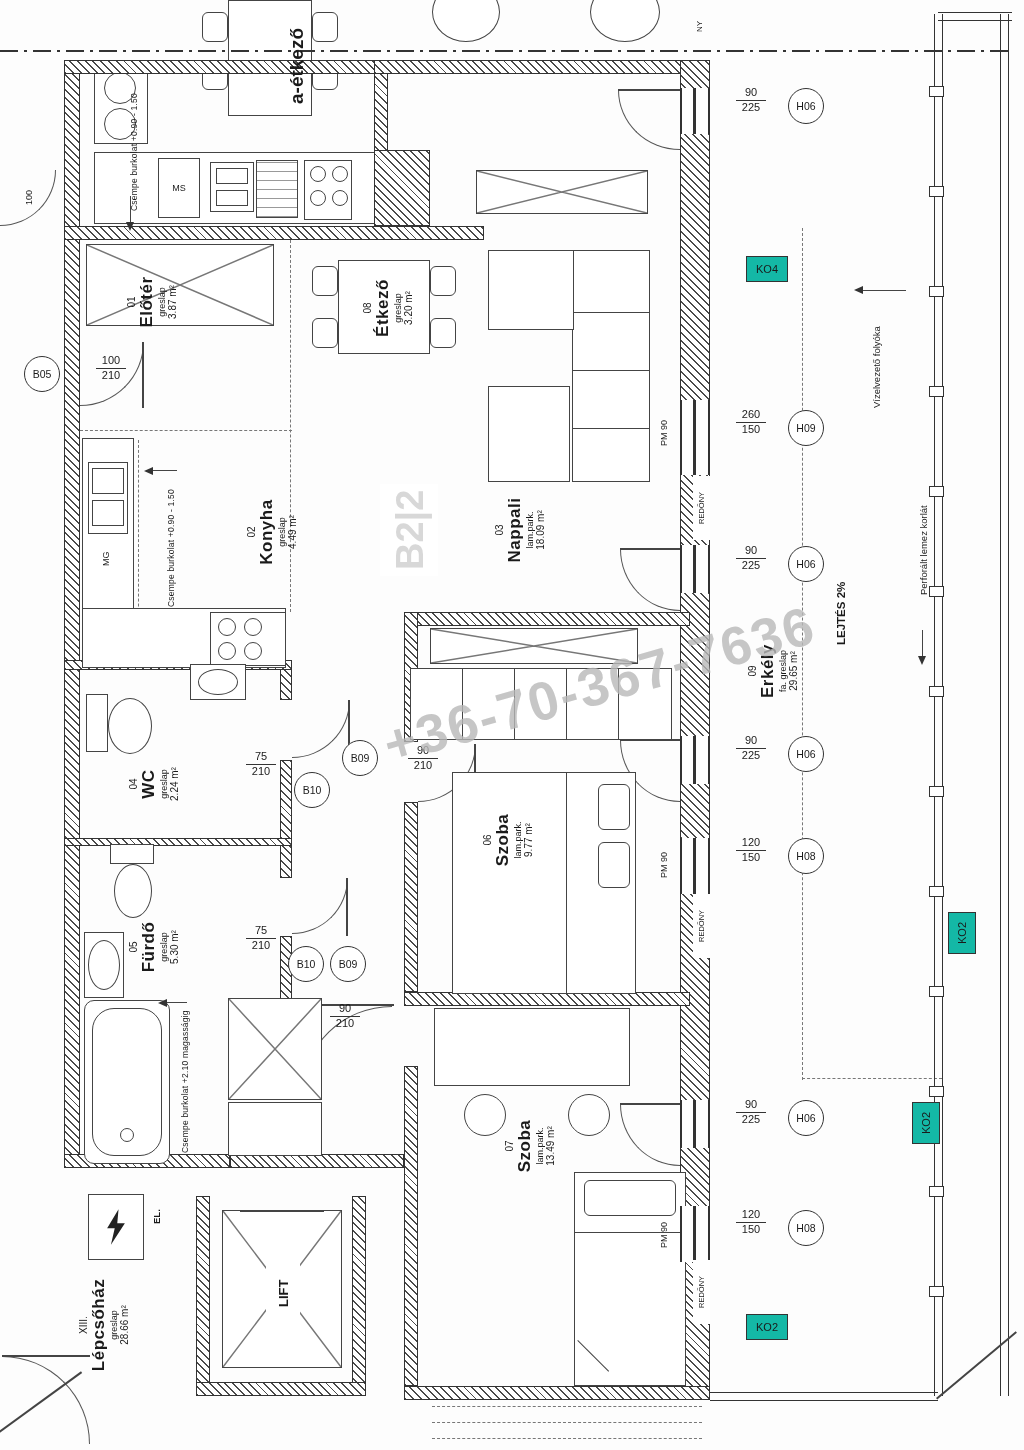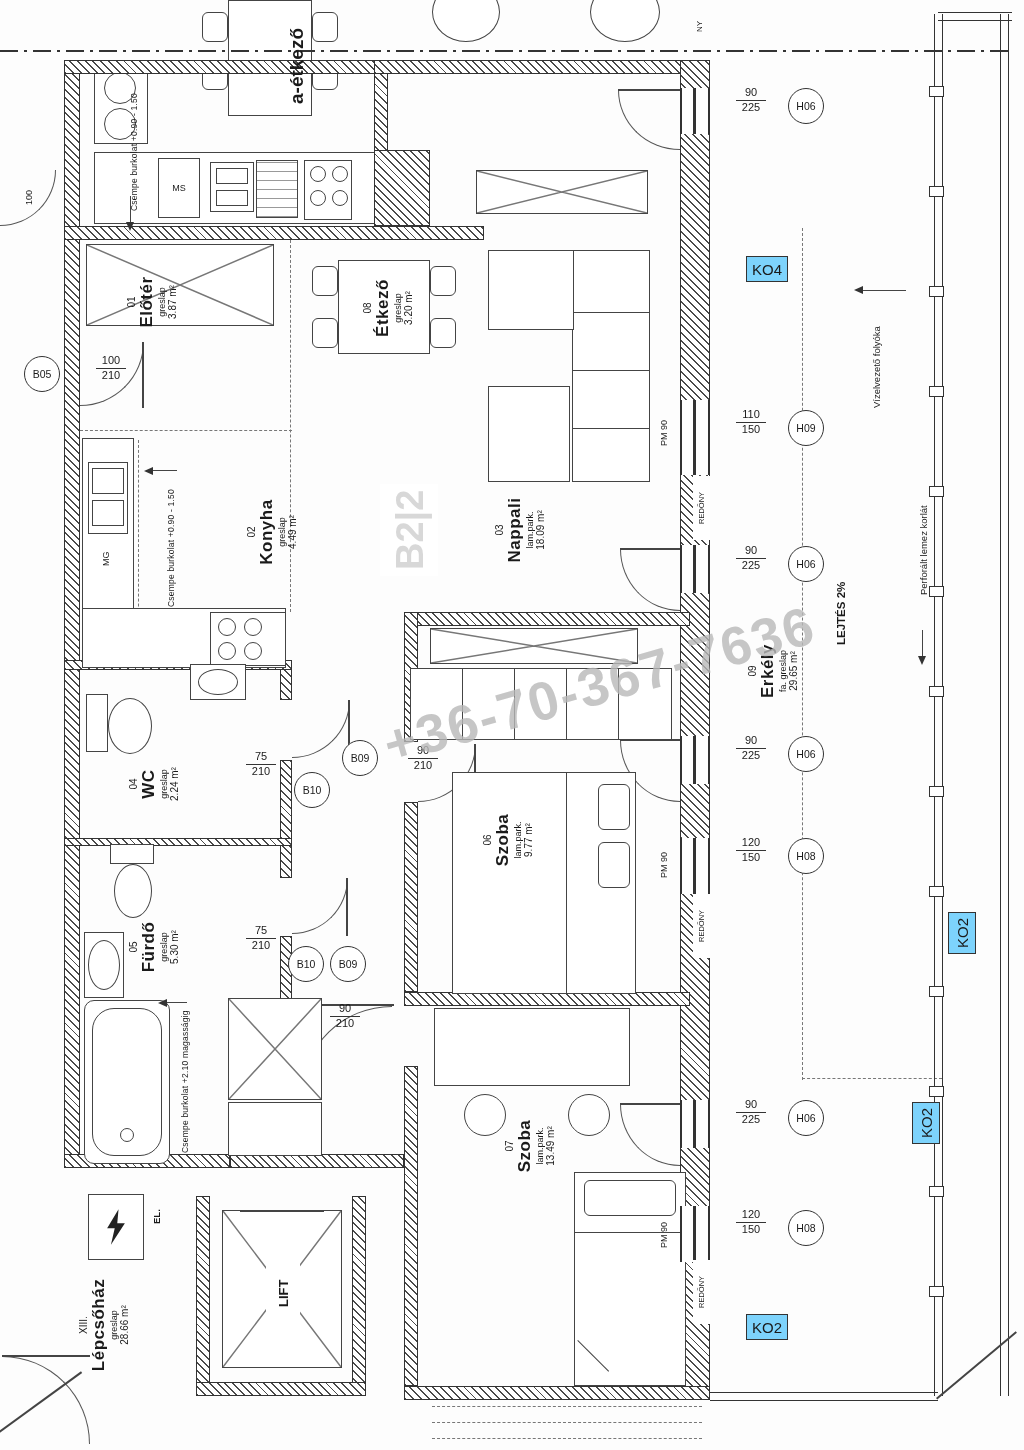--- a/index.html
+++ b/index.html
@@ -26,22 +26,22 @@
         display:flex; align-items:center; justify-content:center; white-space:nowrap; z-index:4; }
   .rot90 { position:absolute; transform:rotate(-90deg); transform-origin:0 0;
         display:flex; flex-direction:column; align-items:center; justify-content:center; z-index:4; }
   .rid   { font-size:10px; }
   .rname { font-size:17px; font-weight:bold; letter-spacing:.5px; }
   .rfloor{ font-size:9px; }
   .rarea { font-size:10px; }
 
   .tag { position:absolute; width:36px; height:36px; border-radius:50%; border:1.4px solid #333;
          background:#fff; display:flex; align-items:center; justify-content:center; font-size:10.5px; z-index:4; }
-  .kbox { position:absolute; border:1.3px solid #333; background:#7dd3fc; display:flex; align-items:center;
-          justify-content:center; font-size:15px; z-index:4; }
+  .kbox { position:absolute; border:1.3px solid #333; background:#14b8a6; display:flex; align-items:center;
+          justify-content:center; font-size:11px; z-index:4; }
   .dim { position:absolute; font-size:11px; text-align:center; min-width:30px; z-index:4; line-height:1.25; }
   .db  { border-top:1.2px solid #333; }
   .note { font-size:8.5px; letter-spacing:.2px; }
   .dline-v { position:absolute; border-left:1.6px solid #333; border-right:1.6px solid #333; z-index:1; }
   .dline-h { position:absolute; border-top:1.6px solid #333; border-bottom:1.6px solid #333; z-index:1; }
   .post { position:absolute; background:#fff; border:1.2px solid #333; z-index:2; }
   .tri-l { position:absolute; width:0; height:0; border-top:4px solid transparent; border-bottom:4px solid transparent; border-right:9px solid #333; z-index:4; }
   .tri-d { position:absolute; width:0; height:0; border-left:4px solid transparent; border-right:4px solid transparent; border-top:9px solid #333; z-index:4; }
   .xsvg { position:absolute; inset:0; width:100%; height:100%; }
   .rack { background-image:repeating-linear-gradient(0deg,#999 0 1px,transparent 1px 9px); }
@@ -134,21 +134,21 @@
   <div class="ln" style="left:620px;top:1103px;width:60px;height:2px"></div>
 
   <div class="dim" style="left:736px;top:86px">
     <div>90</div>
     <div class="db">225</div>
   </div>
   <div class="tag" style="left:788px;top:88px">H06</div>
 
   <div class="vt" style="left:652px;top:404px;width:24px;height:58px;font-size:9px">PM 90</div>
   <div class="dim" style="left:736px;top:408px">
-    <div>110</div>
+    <div>260</div>
     <div class="db">150</div>
   </div>
   <div class="tag" style="left:788px;top:410px">H09</div>
 
   <div class="dim" style="left:736px;top:544px">
     <div>90</div>
     <div class="db">225</div>
   </div>
   <div class="tag" style="left:788px;top:546px">H06</div>
 

